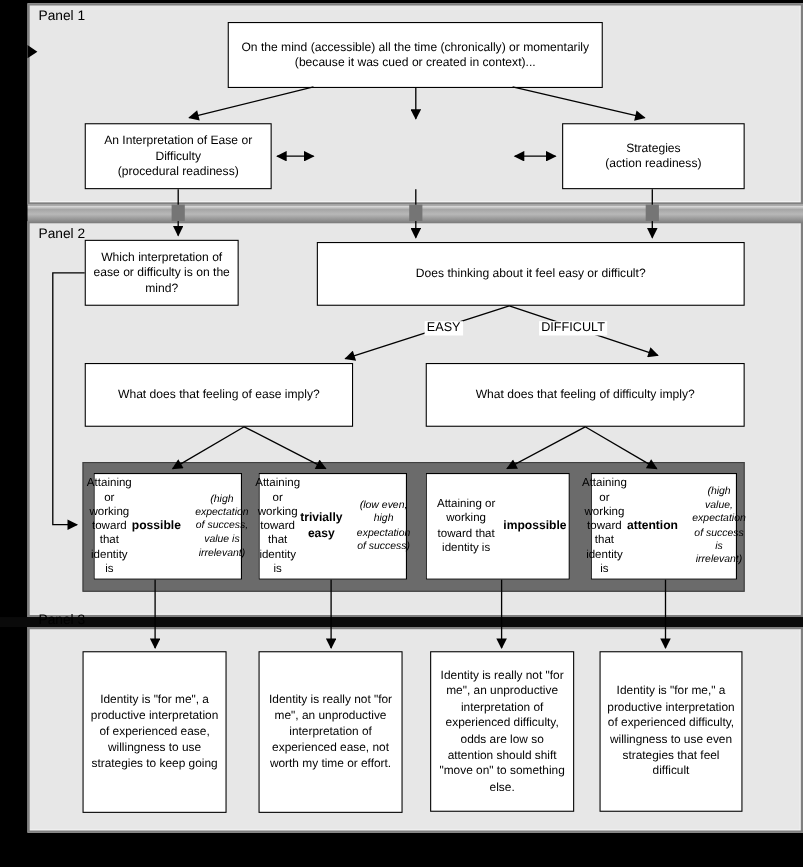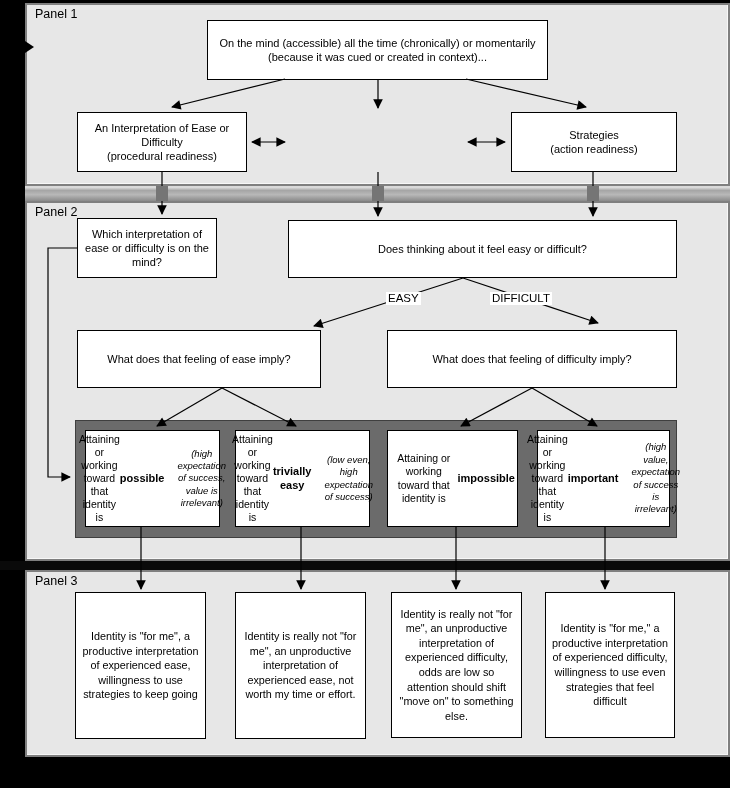--- a/index.html
+++ b/index.html
@@ -51,21 +51,21 @@
 <div class="stage">
 
   <div class="panel" style="top:3px; height:183px;"></div>
   <div class="divider-gray"></div>
   <div class="panel" style="top:201px; height:360px;"></div>
   <div class="divider-black"></div>
   <div class="panel" style="top:570px; height:187px;"></div>
 
   <span class="plabel" style="left:35px; top:7px;">Panel 1</span>
   <span class="plabel" style="left:35px; top:205px;">Panel 2</span>
-  <span class="plabel" style="left:35px; top:574px;">Panel 3</span>
+  <span class="plabel" style="left:35px; top:556px;">Panel 3</span>
 
   <div class="box" style="left:207px; top:20px; width:341px; height:60px;">On the mind (accessible) all the time (chronically) or momentarily (because it was cued or created in context)...</div>
   <div class="box" style="left:77px; top:112px; width:170px; height:60px;">An Interpretation of Ease or Difficulty
 (procedural readiness)</div>
   <div class="box" style="left:511px; top:112px; width:166px; height:60px;">Strategies
 (action readiness)</div>
 
   <div class="box" style="left:77px; top:218px; width:140px; height:60px;">Which interpretation of ease or difficulty is on the mind?</div>
   <div class="box" style="left:288px; top:220px; width:389px; height:58px;">Does thinking about it feel easy or difficult?</div>
   <div class="box" style="left:77px; top:330px; width:244px; height:58px;">What does that feeling of ease imply?</div>
@@ -82,21 +82,21 @@
     <span>Attaining or working toward that identity is</span>
     <span class="kw">trivially easy</span>
     <span class="note">(low even, high expectation of success)</span>
   </div>
   <div class="box outcome" style="left:387px; top:430px; width:131px; height:97px;">
     <span>Attaining or working toward that identity is</span>
     <span class="kw">impossible</span>
   </div>
   <div class="box outcome" style="left:537px; top:430px; width:133px; height:97px;">
     <span>Attaining or working toward that identity is</span>
-    <span class="kw">important</span>
+    <span class="kw">attention</span>
     <span class="note">(high value, expectation of success is irrelevant)</span>
   </div>
 
   <div class="box conclusion" style="left:75px; top:592px; width:131px; height:147px;">Identity is "for me", a productive interpretation of experienced ease, willingness to use strategies to keep going</div>
   <div class="box conclusion" style="left:235px; top:592px; width:131px; height:147px;">Identity is really not "for me", an unproductive interpretation of experienced ease, not worth my time or effort.</div>
   <div class="box conclusion" style="left:391px; top:592px; width:131px; height:146px;">Identity is really not "for me", an unproductive interpretation of experienced difficulty, odds are low so attention should shift "move on" to something else.</div>
   <div class="box conclusion" style="left:545px; top:592px; width:130px; height:146px;">Identity is "for me," a productive interpretation of experienced difficulty, willingness to use even strategies that feel difficult</div>
 
   <svg class="arrows" width="730" height="788" viewBox="0 0 730 788">
     <defs>

